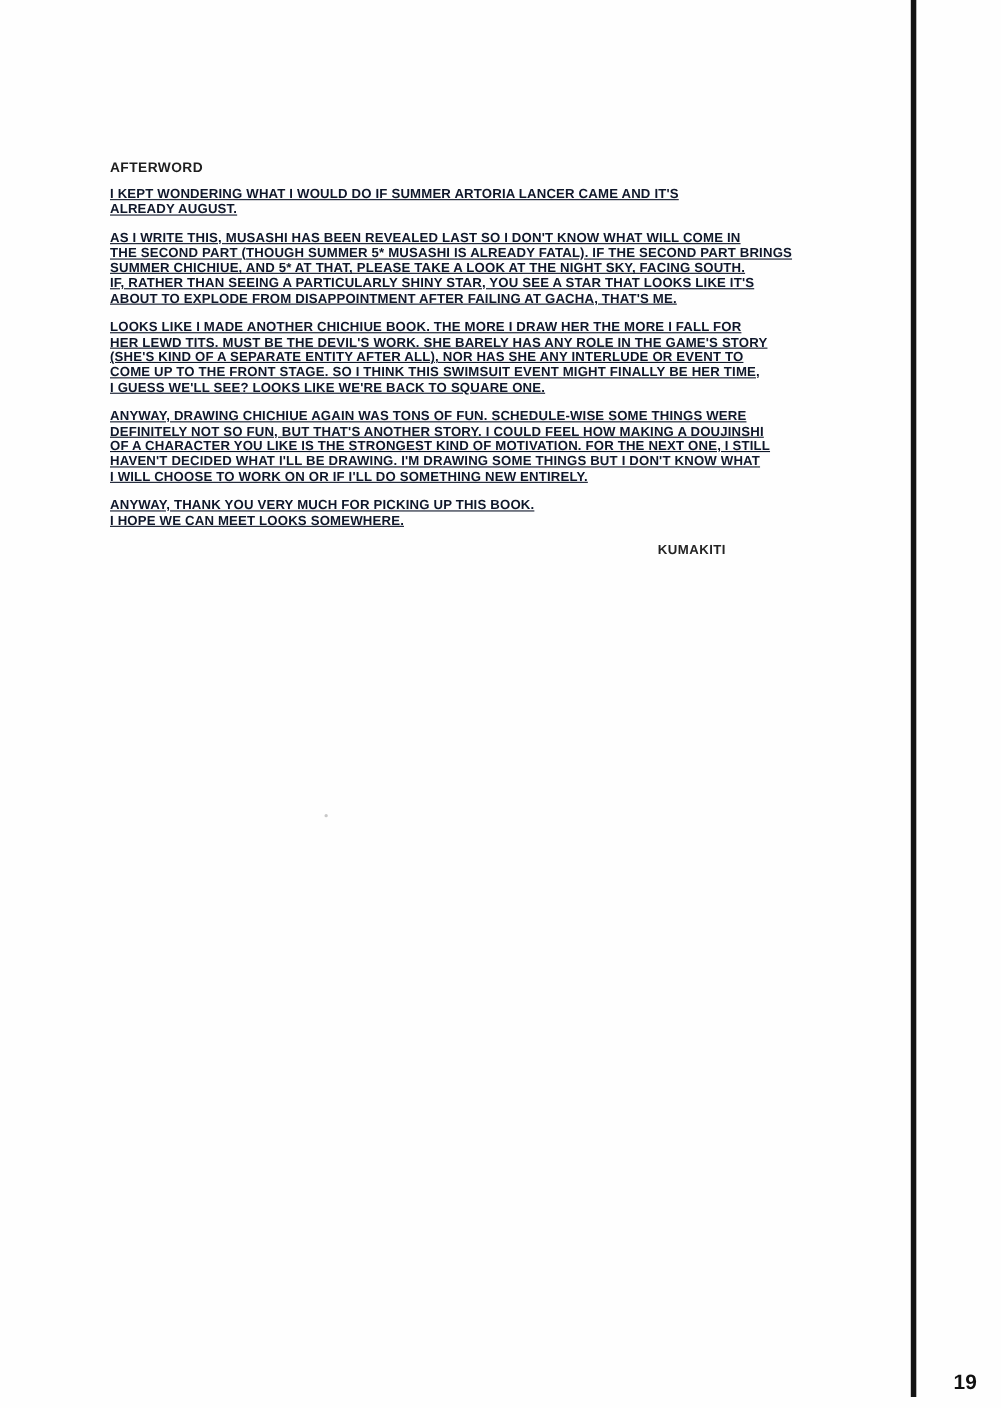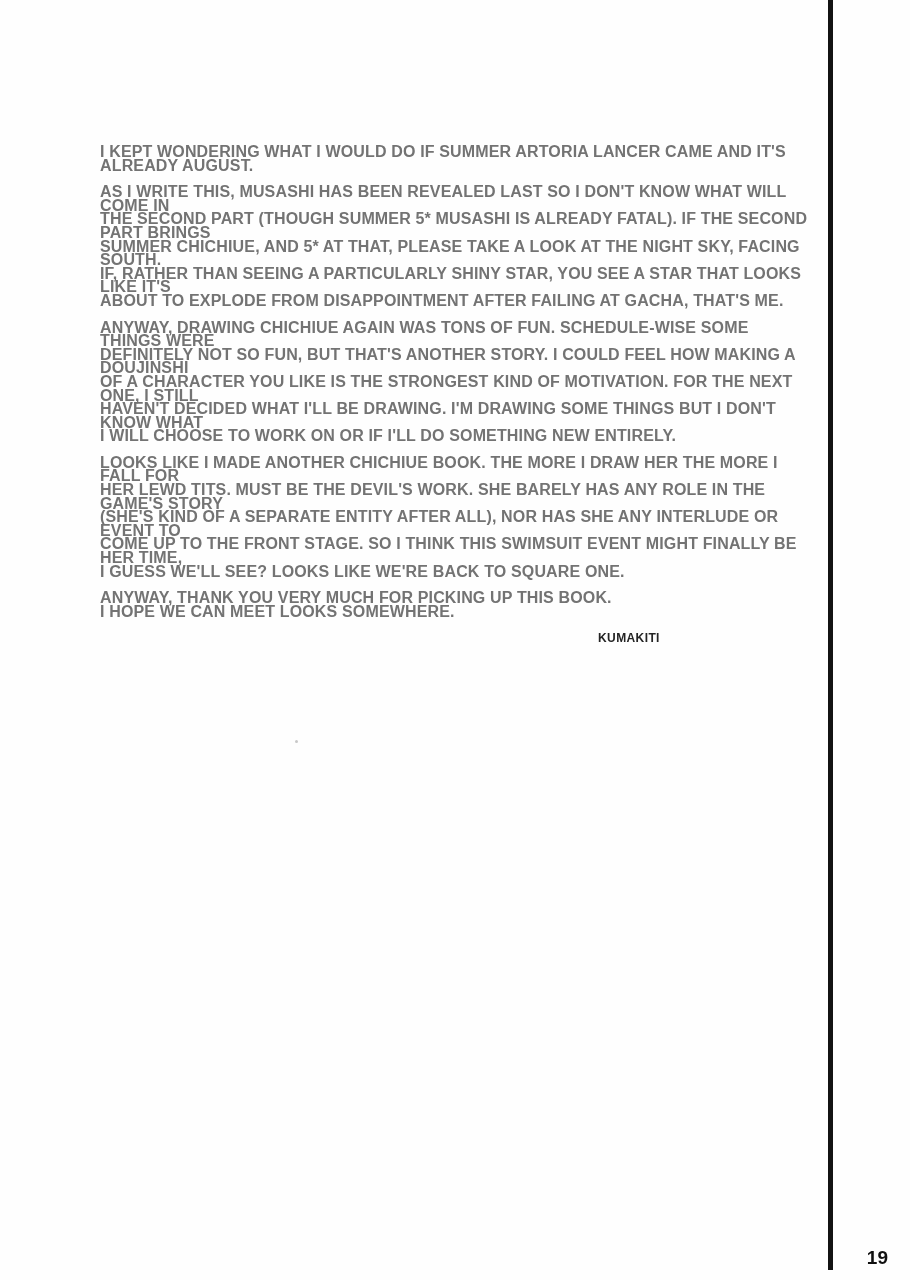--- a/index.html
+++ b/index.html
@@ -34,26 +34,27 @@
   .title {
     font-size: 12.5px;
     font-weight: 700;
     letter-spacing: 0.4px;
     line-height: 14px;
     margin-bottom: 11px;
     color: #1e1e1e;
   }
   .para {
     white-space: pre-line;
-    font-size: 16px;
+    font-size: 12px;
     font-weight: 700;
     letter-spacing: 0.15px;
     line-height: 13.6px;
     margin-bottom: 13px;
-    color: #737373;
+    color: #0f172a;
+    text-decoration: underline;
   }
   .signature {
     margin-top: 7px;
     margin-left: 498px;
     font-size: 12px;
     font-weight: 700;
     letter-spacing: 0.4px;
     color: #242424;
   }
   .page-number {
@@ -74,38 +75,39 @@
     border-radius: 50%;
     background: #c8c8c8;
   }
 </style>
 </head>
 <body>
 
 <div class="page">
 
   <div class="content">
+    <div class="title"><span>AFTERWORD</span></div>
 
     <p class="para">I KEPT WONDERING WHAT I WOULD DO IF SUMMER ARTORIA LANCER CAME AND IT'S
 ALREADY AUGUST.</p>
     <p class="para">AS I WRITE THIS, MUSASHI HAS BEEN REVEALED LAST SO I DON'T KNOW WHAT WILL COME IN
 THE SECOND PART (THOUGH SUMMER 5* MUSASHI IS ALREADY FATAL). IF THE SECOND PART BRINGS
 SUMMER CHICHIUE, AND 5* AT THAT, PLEASE TAKE A LOOK AT THE NIGHT SKY, FACING SOUTH.
 IF, RATHER THAN SEEING A PARTICULARLY SHINY STAR, YOU SEE A STAR THAT LOOKS LIKE IT'S
 ABOUT TO EXPLODE FROM DISAPPOINTMENT AFTER FAILING AT GACHA, THAT'S ME.</p>
+    <p class="para">LOOKS LIKE I MADE ANOTHER CHICHIUE BOOK. THE MORE I DRAW HER THE MORE I FALL FOR
+HER LEWD TITS. MUST BE THE DEVIL'S WORK. SHE BARELY HAS ANY ROLE IN THE GAME'S STORY
+(SHE'S KIND OF A SEPARATE ENTITY AFTER ALL), NOR HAS SHE ANY INTERLUDE OR EVENT TO
+COME UP TO THE FRONT STAGE. SO I THINK THIS SWIMSUIT EVENT MIGHT FINALLY BE HER TIME,
+I GUESS WE'LL SEE? LOOKS LIKE WE'RE BACK TO SQUARE ONE.</p>
     <p class="para">ANYWAY, DRAWING CHICHIUE AGAIN WAS TONS OF FUN. SCHEDULE-WISE SOME THINGS WERE
 DEFINITELY NOT SO FUN, BUT THAT'S ANOTHER STORY. I COULD FEEL HOW MAKING A DOUJINSHI
 OF A CHARACTER YOU LIKE IS THE STRONGEST KIND OF MOTIVATION. FOR THE NEXT ONE, I STILL
 HAVEN'T DECIDED WHAT I'LL BE DRAWING. I'M DRAWING SOME THINGS BUT I DON'T KNOW WHAT
 I WILL CHOOSE TO WORK ON OR IF I'LL DO SOMETHING NEW ENTIRELY.</p>
-    <p class="para">LOOKS LIKE I MADE ANOTHER CHICHIUE BOOK. THE MORE I DRAW HER THE MORE I FALL FOR
-HER LEWD TITS. MUST BE THE DEVIL'S WORK. SHE BARELY HAS ANY ROLE IN THE GAME'S STORY
-(SHE'S KIND OF A SEPARATE ENTITY AFTER ALL), NOR HAS SHE ANY INTERLUDE OR EVENT TO
-COME UP TO THE FRONT STAGE. SO I THINK THIS SWIMSUIT EVENT MIGHT FINALLY BE HER TIME,
-I GUESS WE'LL SEE? LOOKS LIKE WE'RE BACK TO SQUARE ONE.</p>
     <p class="para">ANYWAY, THANK YOU VERY MUCH FOR PICKING UP THIS BOOK.
 I HOPE WE CAN MEET LOOKS SOMEWHERE.</p>
 
     <div class="signature">KUMAKITI</div>
   </div>
 
   <div class="speck"></div>
 
   <div class="edge-line"></div>
 

